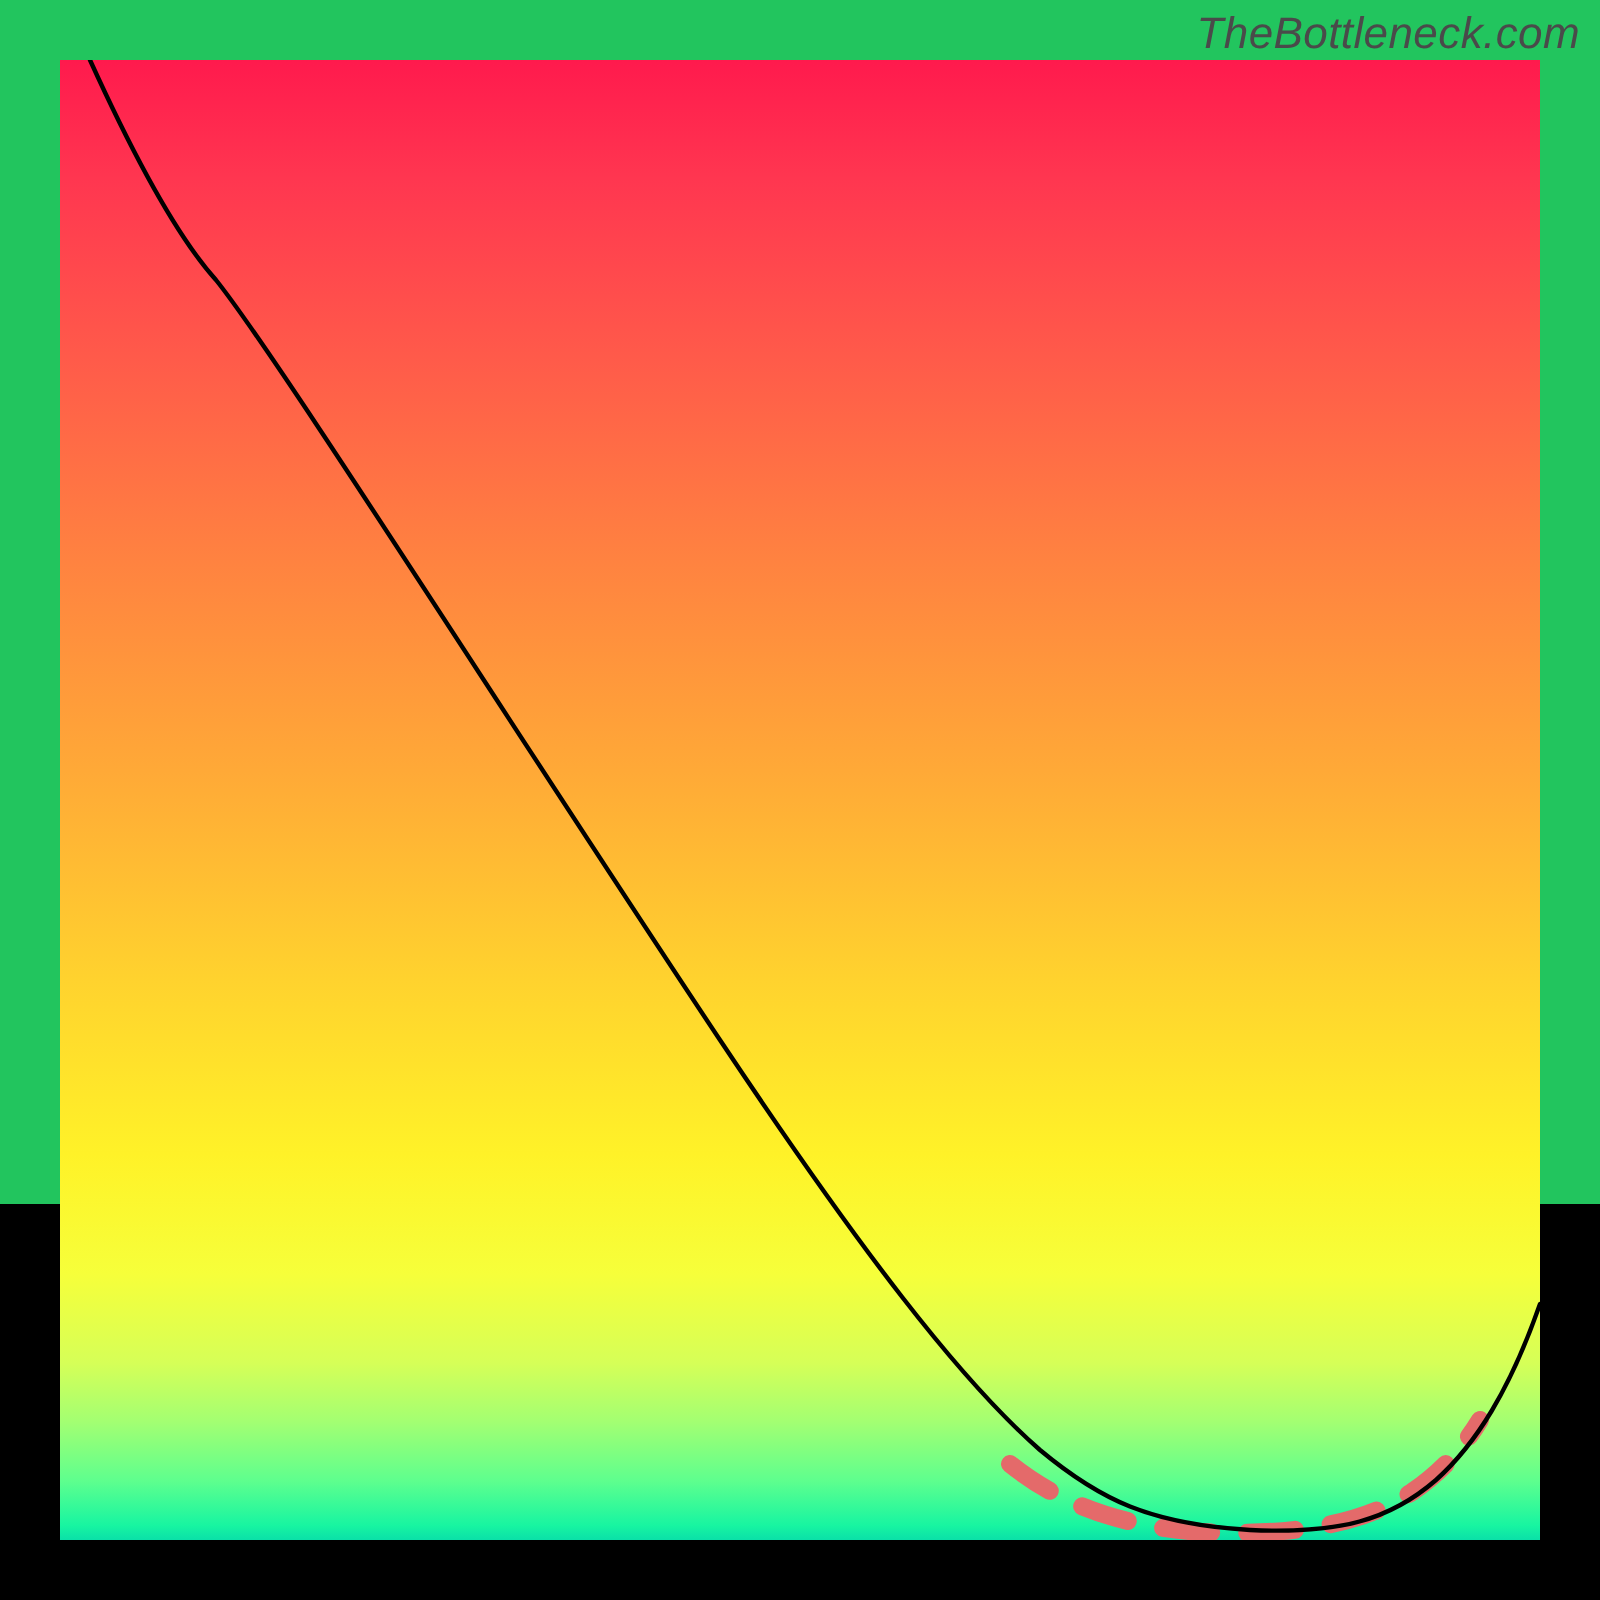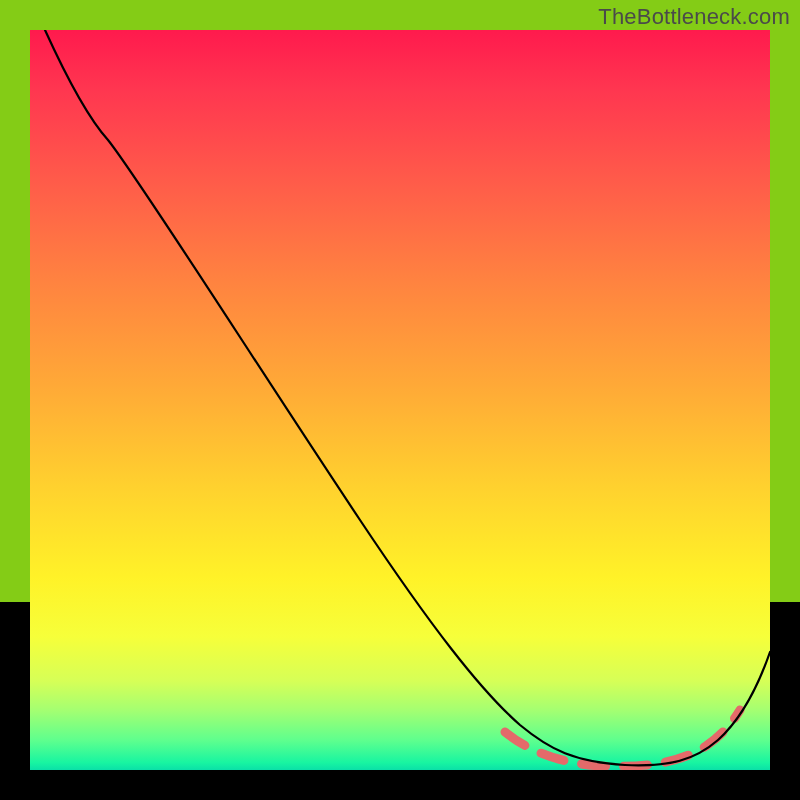--- a/index.html
+++ b/index.html
@@ -8,21 +8,22 @@
     width: 800px;
     height: 800px;
     background: #000;
     overflow: hidden;
     font-family: Arial, Helvetica, sans-serif;
   }
   .frame {
     position: relative;
     width: 800px;
     height: 602px;
-    background: #84cc16;
+    background: #22c55e;
+    font-style: italic;
   }
   .watermark {
     position: absolute;
     top: 4px;
     right: 10px;
     color: #4a4a4a;
     font-size: 22px;
     font-weight: 400;
     letter-spacing: 0.2px;
     z-index: 50;

